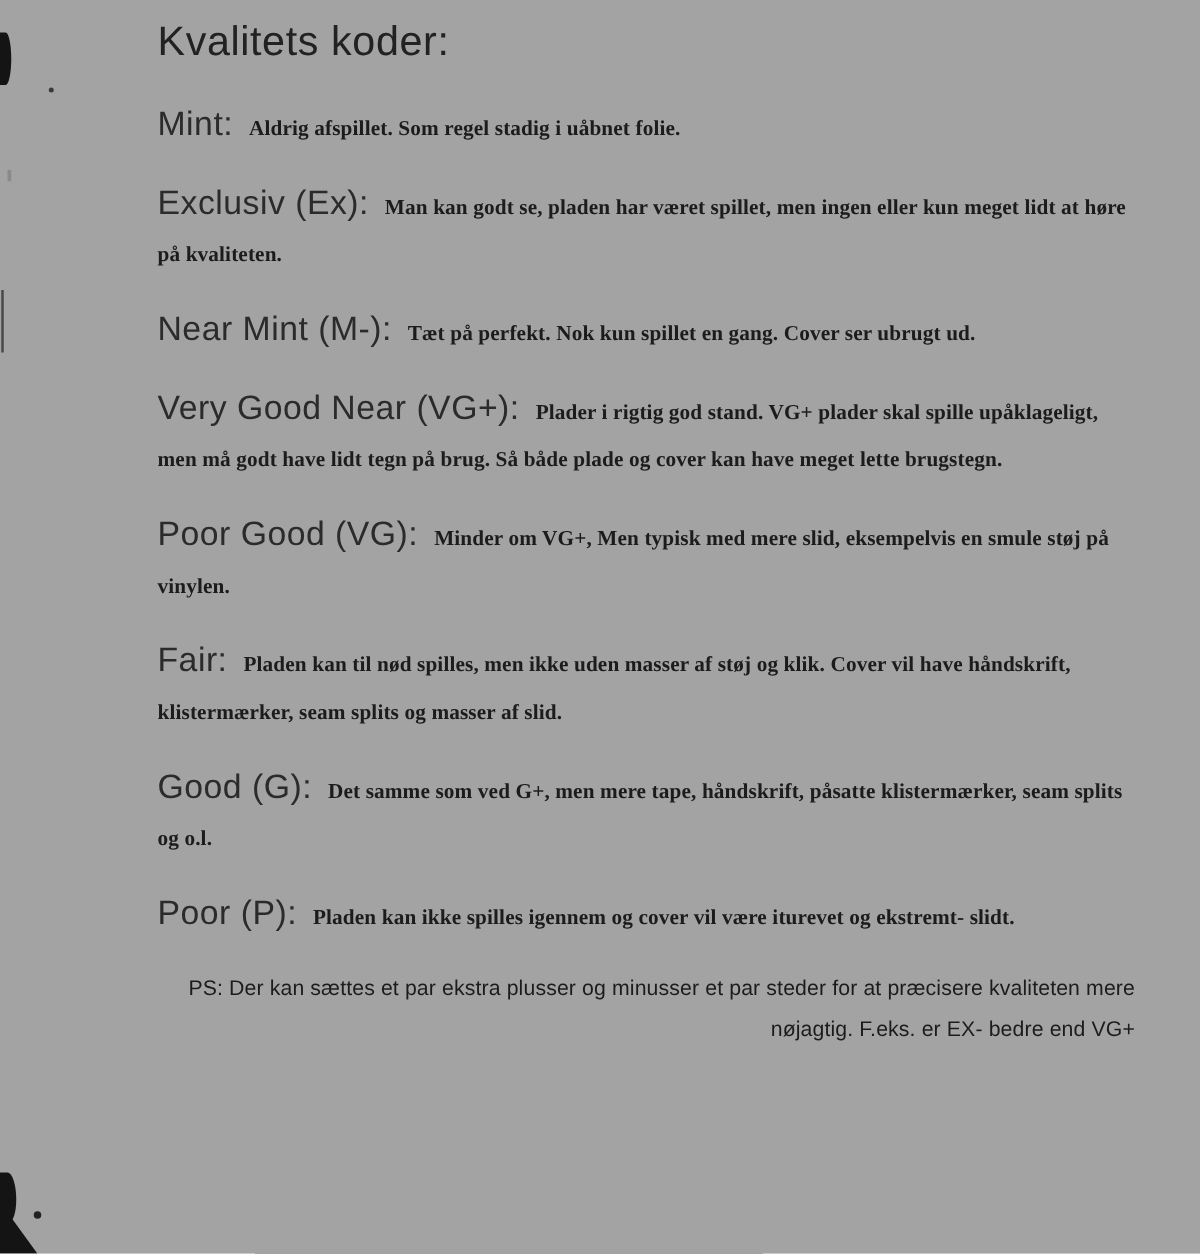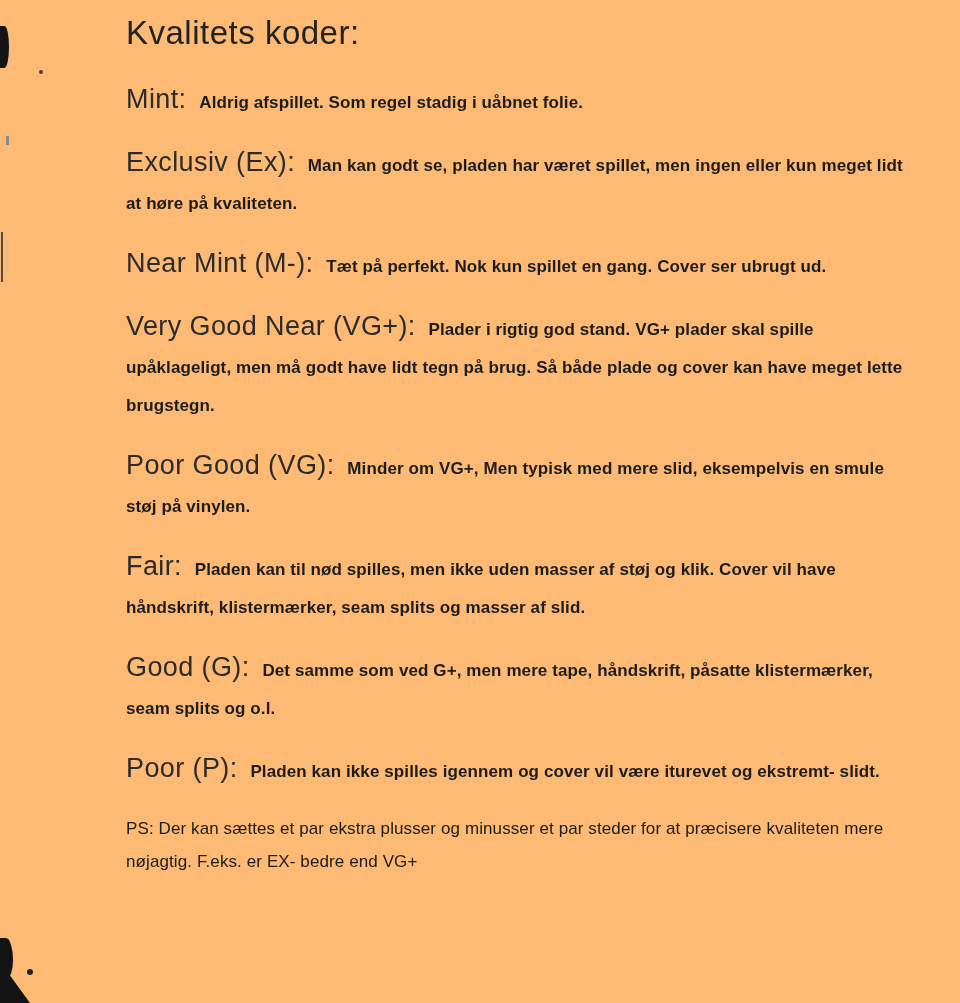--- a/index.html
+++ b/index.html
@@ -14,21 +14,21 @@
     overflow: hidden;
     font-family: "Liberation Sans", "DejaVu Sans", sans-serif;
     color: #1e1e1e;
   }
   .page {
     position: relative;
     box-sizing: border-box;
     width: 960px;
     height: 1003px;
     padding: 14px 52px 10px 126px;
-    background: #fdba74;
+    background: #a3a3a3;
   }
   h1.doc-title {
     margin: 0 0 28px 0;
     font-size: 33px;
     font-weight: 500;
     letter-spacing: 0.5px;
     color: #222;
   }
   p.entry {
     margin: 0 0 21px 0;
@@ -42,28 +42,30 @@
     letter-spacing: 0.4px;
     margin-right: 8px;
     white-space: nowrap;
     margin-top: 44px;
   }
   span.desc {
     font-size: 17px;
     font-weight: 600;
     color: #1c1c1c;
     letter-spacing: 0.1px;
+    font-family: Liberation Serif, serif;
   }
   p.ps {
     margin: 6px 0 0 0;
     font-size: 17px;
     font-weight: 500;
     line-height: 33px;
     color: #1c1c1c;
     letter-spacing: 0.1px;
+    text-align: right;
   }
   
   .artifact {
     position: absolute;
     background: #141414;
   }
   .a1 { left: 0; top: 26px; width: 9px; height: 42px; border-radius: 0 70% 70% 0; }
   .a2 { left: 39px; top: 70px; width: 4px; height: 4px; border-radius: 50%; background: #3a3a3a; }
   .a3 { left: 6px; top: 136px; width: 3px; height: 9px; background: #8a8a8a; }
   .a4 { left: 1px; top: 232px; width: 2px; height: 50px; background: #4a4a4a; }

